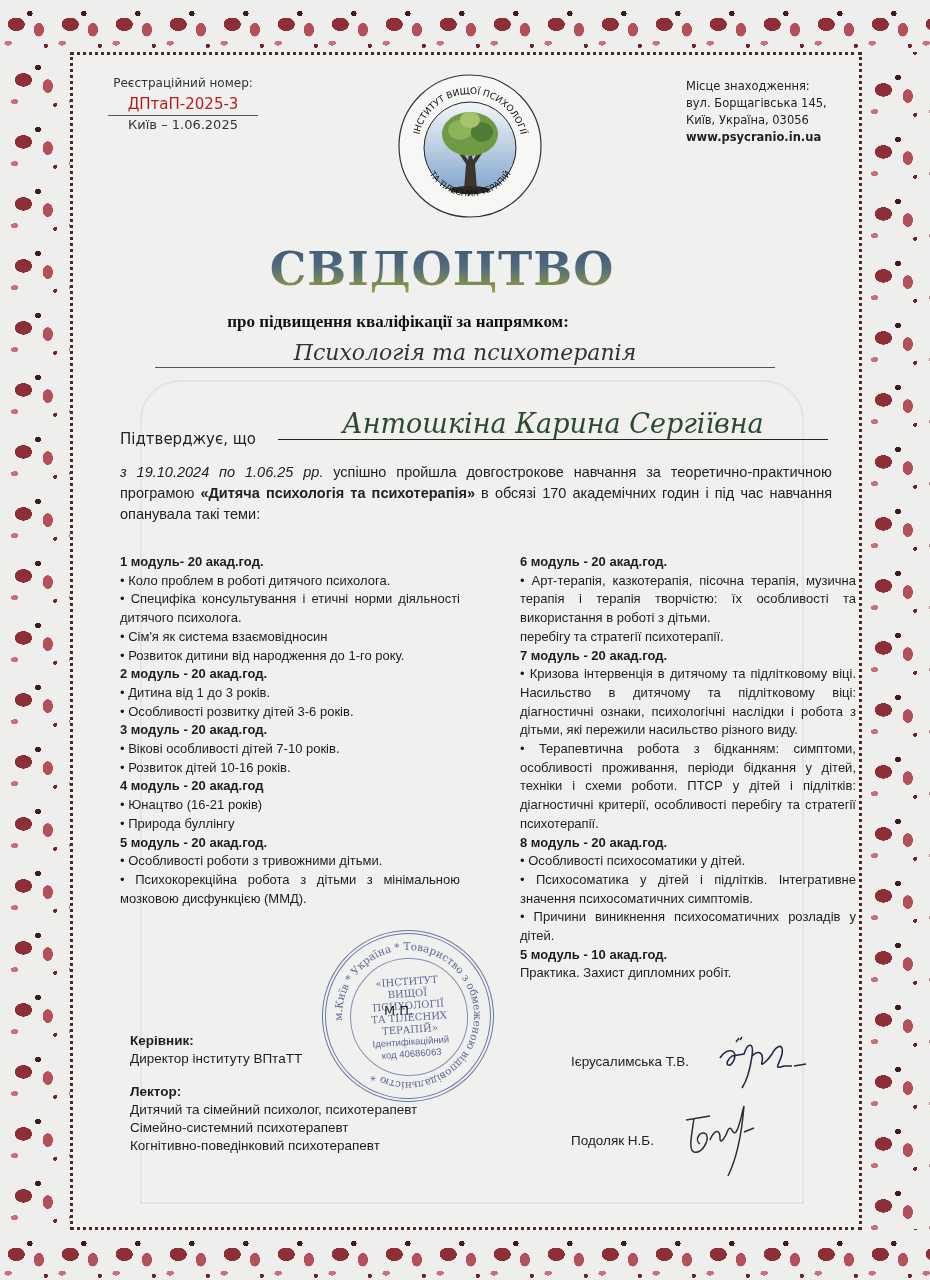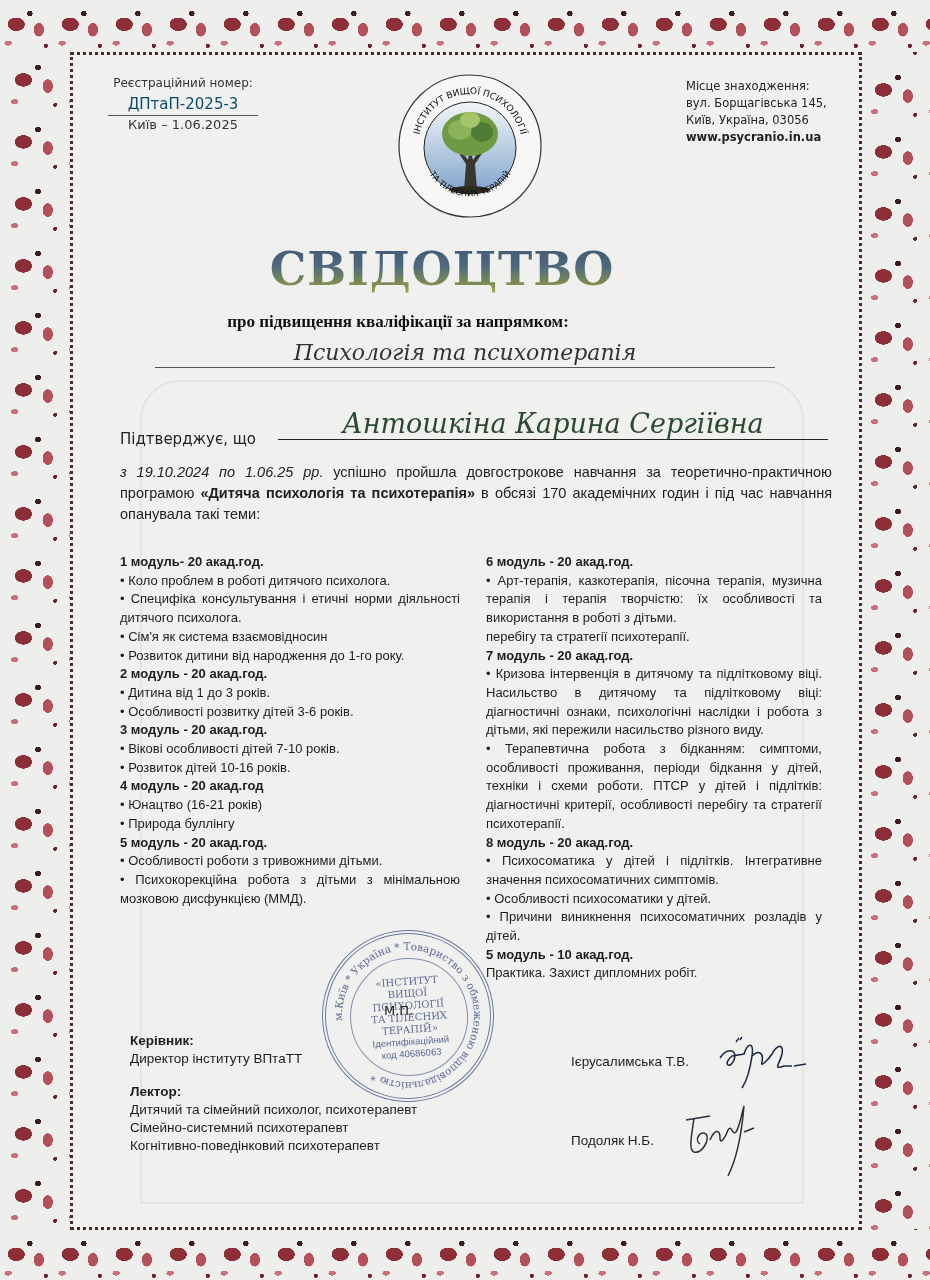--- a/index.html
+++ b/index.html
@@ -36,21 +36,21 @@
     background: #f0f0ee;
   }
   .watermark {
     position: absolute; left: 140px; top: 380px; width: 660px; height: 820px;
     border: 2px solid rgba(180,180,180,0.18);
     border-radius: 40px 40px 0 0;
   }
 
   .reg { position: absolute; left: 108px; top: 76px; width: 150px; text-align: center; }
   .reg-label { font-size: 12px; color: #333; }
-  .reg-num { font-size: 15px; color: #0c4a6e; margin-top: 5px; padding-bottom: 2px; border-bottom: 1.5px solid #555; }
+  .reg-num { font-size: 15px; color: #b91c1c; margin-top: 5px; padding-bottom: 2px; border-bottom: 1.5px solid #555; }
   .reg-date { font-size: 13px; color: #333; margin-top: 1px; }
 
   .logo { position: absolute; left: 396px; top: 72px; width: 148px; height: 148px; }
 
   .addr { position: absolute; left: 686px; top: 78px; font-size: 11.5px; line-height: 17px; color: #222; }
   .addr .url { font-weight: bold; }
 
   .title {
     position: absolute; left: 0; width: 884px; top: 242px; text-align: center;
     font-family: "DejaVu Serif", serif; font-weight: bold; font-size: 46px; letter-spacing: 1px;
@@ -75,21 +75,21 @@
   .intro {
     position: absolute; left: 120px; width: 712px; top: 462px;
     font-family: "Liberation Sans", sans-serif; font-size: 14.5px; line-height: 21px;
     color: #222; text-align: justify;
   }
   .intro .it { font-style: italic; }
   .intro .b { font-weight: bold; }
 
   .col { position: absolute; top: 553px; width: 340px; font-family: "Liberation Sans", sans-serif; font-size: 13px; line-height: 18.7px; color: #1d1d1d; }
   .col-left { left: 120px; }
-  .col-right { left: 486px; width: 336px; }
+  .col-right { left: 520px; width: 336px; }
   .mod-head { font-weight: bold; }
   .topic { text-align: justify; }
   .topic::before { content: "\2022\00a0"; }
   .topic.plain::before { content: ""; }
 
   .stamp {
     position: absolute; left: 322px; top: 930px; width: 172px; height: 172px;
     border-radius: 50%;
     border: 4px double rgba(60,80,140,0.75);
     box-sizing: border-box;
@@ -201,22 +201,22 @@
   </div>
 
   <div class="col col-right">
     <div class="mod-head">6 модуль - 20 акад.год.</div>
     <div class="topic">Арт-терапія, казкотерапія, пісочна терапія, музична терапія і терапія творчістю: їх особливості та використання в роботі з дітьми.</div>
     <div class="topic plain">перебігу та стратегії психотерапії.</div>
     <div class="mod-head">7 модуль - 20 акад.год.</div>
     <div class="topic">Кризова інтервенція в дитячому та підлітковому віці. Насильство в дитячому та підлітковому віці: діагностичні ознаки, психологічні наслідки і робота з дітьми, які пережили насильство різного виду.</div>
     <div class="topic">Терапевтична робота з бідканням: симптоми, особливості проживання, періоди бідкання у дітей, техніки і схеми роботи. ПТСР у дітей і підлітків: діагностичні критерії, особливості перебігу та стратегії психотерапії.</div>
     <div class="mod-head">8 модуль - 20 акад.год.</div>
+    <div class="topic">Особливості психосоматики у дітей.</div>
     <div class="topic">Психосоматика у дітей і підлітків. Інтегративне значення психосоматичних симптомів.</div>
-    <div class="topic">Особливості психосоматики у дітей.</div>
     <div class="topic">Причини виникнення психосоматичних розладів у дітей.</div>
     <div class="mod-head">5 модуль - 10 акад.год.</div>
     <div class="topic plain">Практика. Захист дипломних робіт.</div>
   </div>
 
   <div class="stamp">
     <svg class="stamp-ring" viewBox="0 0 164 164">
       <defs>
           <path id="ringPath" d="M 82 82 m -66 0 a 66 66 0 1 1 132 0 a 66 66 0 1 1 -132 0"></path>
         </defs>

